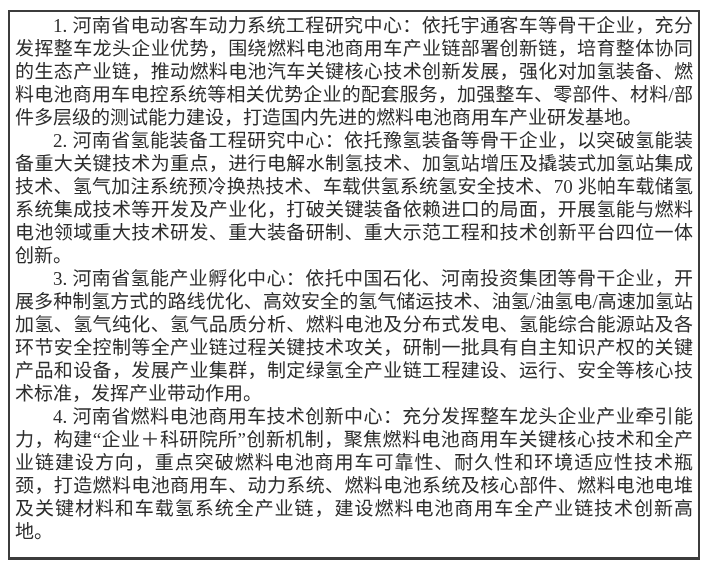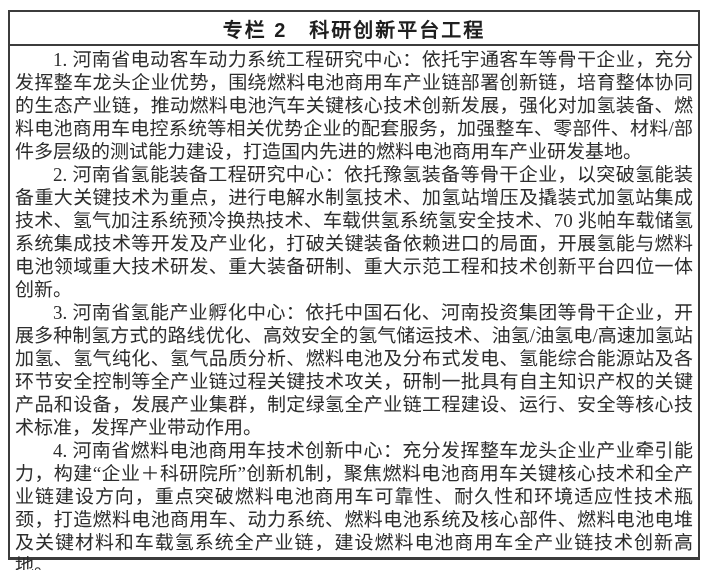--- a/index.html
+++ b/index.html
@@ -57,23 +57,20 @@
     text-justify: inter-character;
     text-indent: 2em;
     font-family: "Liberation Serif", "DejaVu Serif", serif;
   }
 </style>
 </head>
 <body>
 
 <div class="page">
   <div class="panel">
-    <div class="panel-header">
-      <span class="panel-title">专栏 2　科研创新平台工程</span>
-    </div>
     <div class="panel-body">
       <p>1. 河南省电动客车动力系统工程研究中心：依托宇通客车等骨干企业，充分发挥整车龙头企业优势，围绕燃料电池商用车产业链部署创新链，培育整体协同的生态产业链，推动燃料电池汽车关键核心技术创新发展，强化对加氢装备、燃料电池商用车电控系统等相关优势企业的配套服务，加强整车、零部件、材料/部件多层级的测试能力建设，打造国内先进的燃料电池商用车产业研发基地。</p>
       <p>2. 河南省氢能装备工程研究中心：依托豫氢装备等骨干企业，以突破氢能装备重大关键技术为重点，进行电解水制氢技术、加氢站增压及撬装式加氢站集成技术、氢气加注系统预冷换热技术、车载供氢系统氢安全技术、70 兆帕车载储氢系统集成技术等开发及产业化，打破关键装备依赖进口的局面，开展氢能与燃料电池领域重大技术研发、重大装备研制、重大示范工程和技术创新平台四位一体创新。</p>
       <p>3. 河南省氢能产业孵化中心：依托中国石化、河南投资集团等骨干企业，开展多种制氢方式的路线优化、高效安全的氢气储运技术、油氢/油氢电/高速加氢站加氢、氢气纯化、氢气品质分析、燃料电池及分布式发电、氢能综合能源站及各环节安全控制等全产业链过程关键技术攻关，研制一批具有自主知识产权的关键产品和设备，发展产业集群，制定绿氢全产业链工程建设、运行、安全等核心技术标准，发挥产业带动作用。</p>
       <p>4. 河南省燃料电池商用车技术创新中心：充分发挥整车龙头企业产业牵引能力，构建“企业＋科研院所”创新机制，聚焦燃料电池商用车关键核心技术和全产业链建设方向，重点突破燃料电池商用车可靠性、耐久性和环境适应性技术瓶颈，打造燃料电池商用车、动力系统、燃料电池系统及核心部件、燃料电池电堆及关键材料和车载氢系统全产业链，建设燃料电池商用车全产业链技术创新高地。</p>
     </div>
   </div>
 </div>
 
 </body></html>

